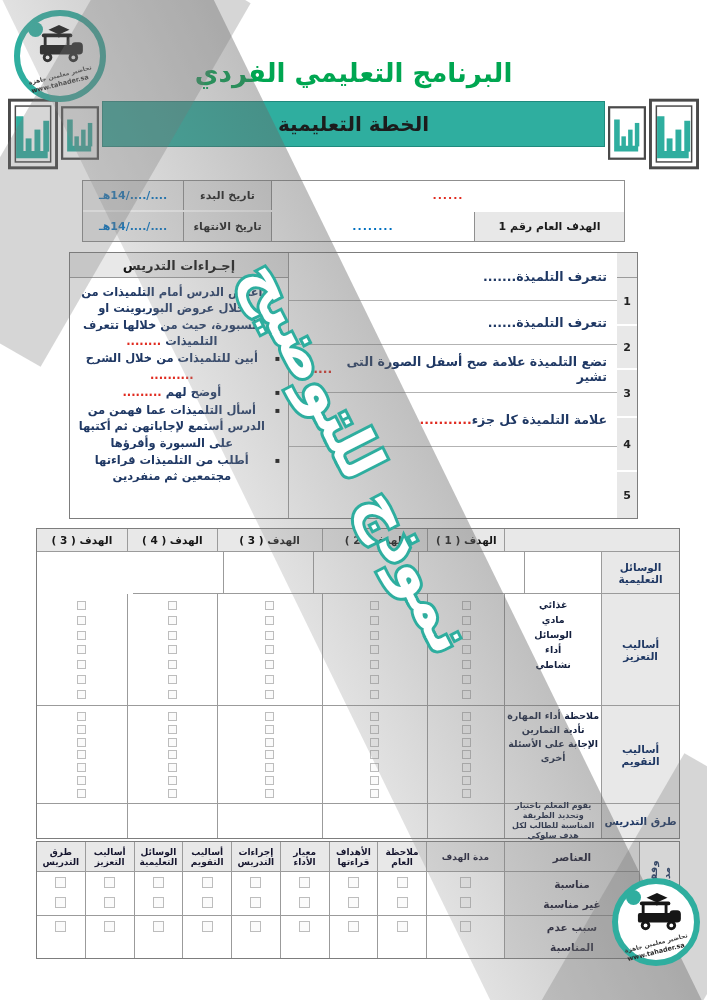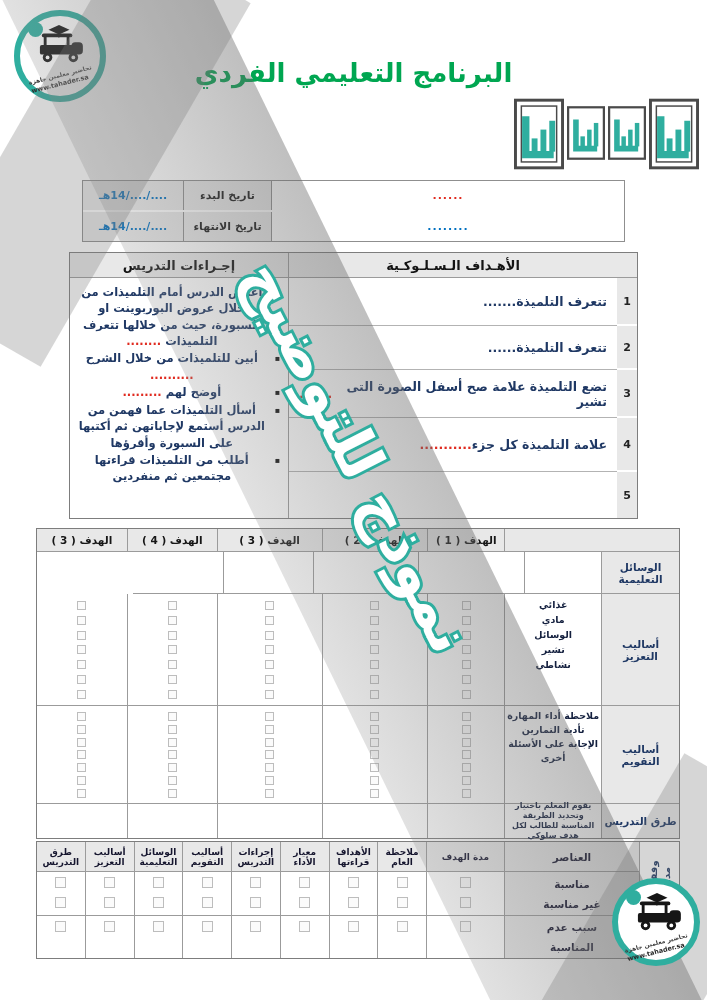--- a/index.html
+++ b/index.html
@@ -160,20 +160,23 @@
   </span>
   <span class="emblem" style="margin-top:8px">
     <svg width="38" height="54" viewBox="0 0 34 48">
       <rect x="1" y="1" width="32" height="46" fill="#fff" stroke="#4a4a4a" stroke-width="2"></rect>
       <path d="M8,12 v26 h19" stroke="#2FAE9F" stroke-width="5" fill="none"></path>
       <rect x="12" y="27" width="4" height="9" fill="#2FAE9F"></rect>
       <rect x="18" y="21" width="4" height="15" fill="#2FAE9F"></rect>
       <rect x="24" y="15" width="4" height="21" fill="#2FAE9F"></rect>
     </svg>
   </span>
+  <div class="banner">
+    <span>الخطة التعليمية</span>
+  </div>
   <span class="emblem" style="margin-top:8px">
     <svg width="38" height="54" viewBox="0 0 34 48">
       <rect x="1" y="1" width="32" height="46" fill="#fff" stroke="#4a4a4a" stroke-width="2"></rect>
       <path d="M8,12 v26 h19" stroke="#2FAE9F" stroke-width="5" fill="none"></path>
       <rect x="12" y="27" width="4" height="9" fill="#2FAE9F"></rect>
       <rect x="18" y="21" width="4" height="15" fill="#2FAE9F"></rect>
       <rect x="24" y="15" width="4" height="21" fill="#2FAE9F"></rect>
     </svg>
   </span>
   <span class="emblem">
@@ -188,37 +191,37 @@
   </span>
 </div>
 
 <div class="info-table">
   <div class="info-row">
     <div class="info-cell ic-value" id="iv0" style="color: rgb(224, 43, 32);">......</div>
     <div class="info-cell ic-dlabel">تاريخ البدء</div>
     <div class="info-cell ic-dvalue">..../..../14هـ</div>
   </div>
   <div class="info-row">
+    <div class="info-cell ic-label">الهدف العام رقم 1</div>
     <div class="info-cell ic-value" id="iv1" style="color: rgb(0, 112, 192);">........</div>
     <div class="info-cell ic-dlabel">تاريخ الانتهاء</div>
     <div class="info-cell ic-dvalue">..../..../14هـ</div>
   </div>
 </div>
 
 <div class="obj-table">
   <div class="col-num" id="col-num">
     <div class="cell-h"></div>
   <div class="num-cell" style="height: 48px; flex: 0 0 auto;">1</div>
       <div class="num-cell" style="height: 44px; flex: 0 0 auto;">2</div>
       <div class="num-cell" style="height: 48px; flex: 0 0 auto;">3</div>
       <div class="num-cell" style="height: 54px; flex: 0 0 auto;">4</div>
       <div class="num-cell" style="height: 46px; flex: 0 0 auto;">5</div>
     </div>
   <div class="col-obj" id="col-obj">
-    <div class="cell-h">الأهـداف الـسـلـوكـية</div>
   <div class="obj-cell" style="height: 48px; flex: 0 0 auto;">
         <span>تتعرف التلميذة </span>
         <span>.......</span>
       </div>
       <div class="obj-cell" style="height: 44px; flex: 0 0 auto;">
         <span>تتعرف التلميذة </span>
         <span>......</span>
       </div>
       <div class="obj-cell" style="height: 48px; flex: 0 0 auto;">
         <span>تضع التلميذة علامة صح أسفل الصورة التى تشير </span>
@@ -276,21 +279,21 @@
       <div class="gm-cell gm-goal" style="width: 105px;"></div>
       <div class="gm-cell gm-goal" style="width: 90px;"></div>
       <div class="gm-cell gm-goal last" style="width: 90px;"></div>
     </div>
     <div class="gm-row" style="height: 112px;">
       <div class="gm-cell gm-cat">أساليب التعزيز</div>
       <div class="gm-sub gm-cell" style="padding-top: 3px; line-height: 15px;">
         <div>غذائي</div>
         <div>مادي</div>
         <div>الوسائل</div>
-        <div>تشير</div>
+        <div>أداء</div>
         <div>نشاطي</div>
       </div>
       <div class="gm-cell gm-goal" style="width: 77px; padding-top: 4px;">
         <div style="height: 14.8571px; display: flex; align-items: center;">
           <span class="cb"></span>
         </div>
         <div style="height: 14.8571px; display: flex; align-items: center;">
           <span class="cb"></span>
         </div>
         <div style="height: 14.8571px; display: flex; align-items: center;">

